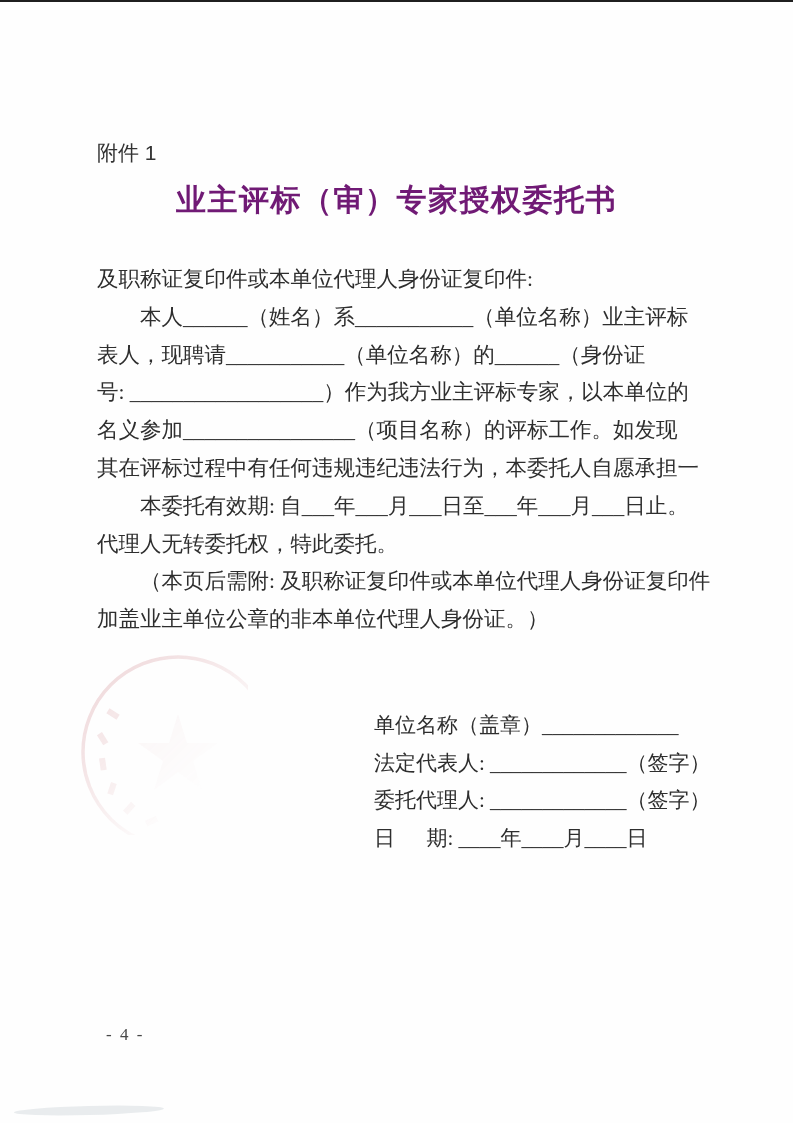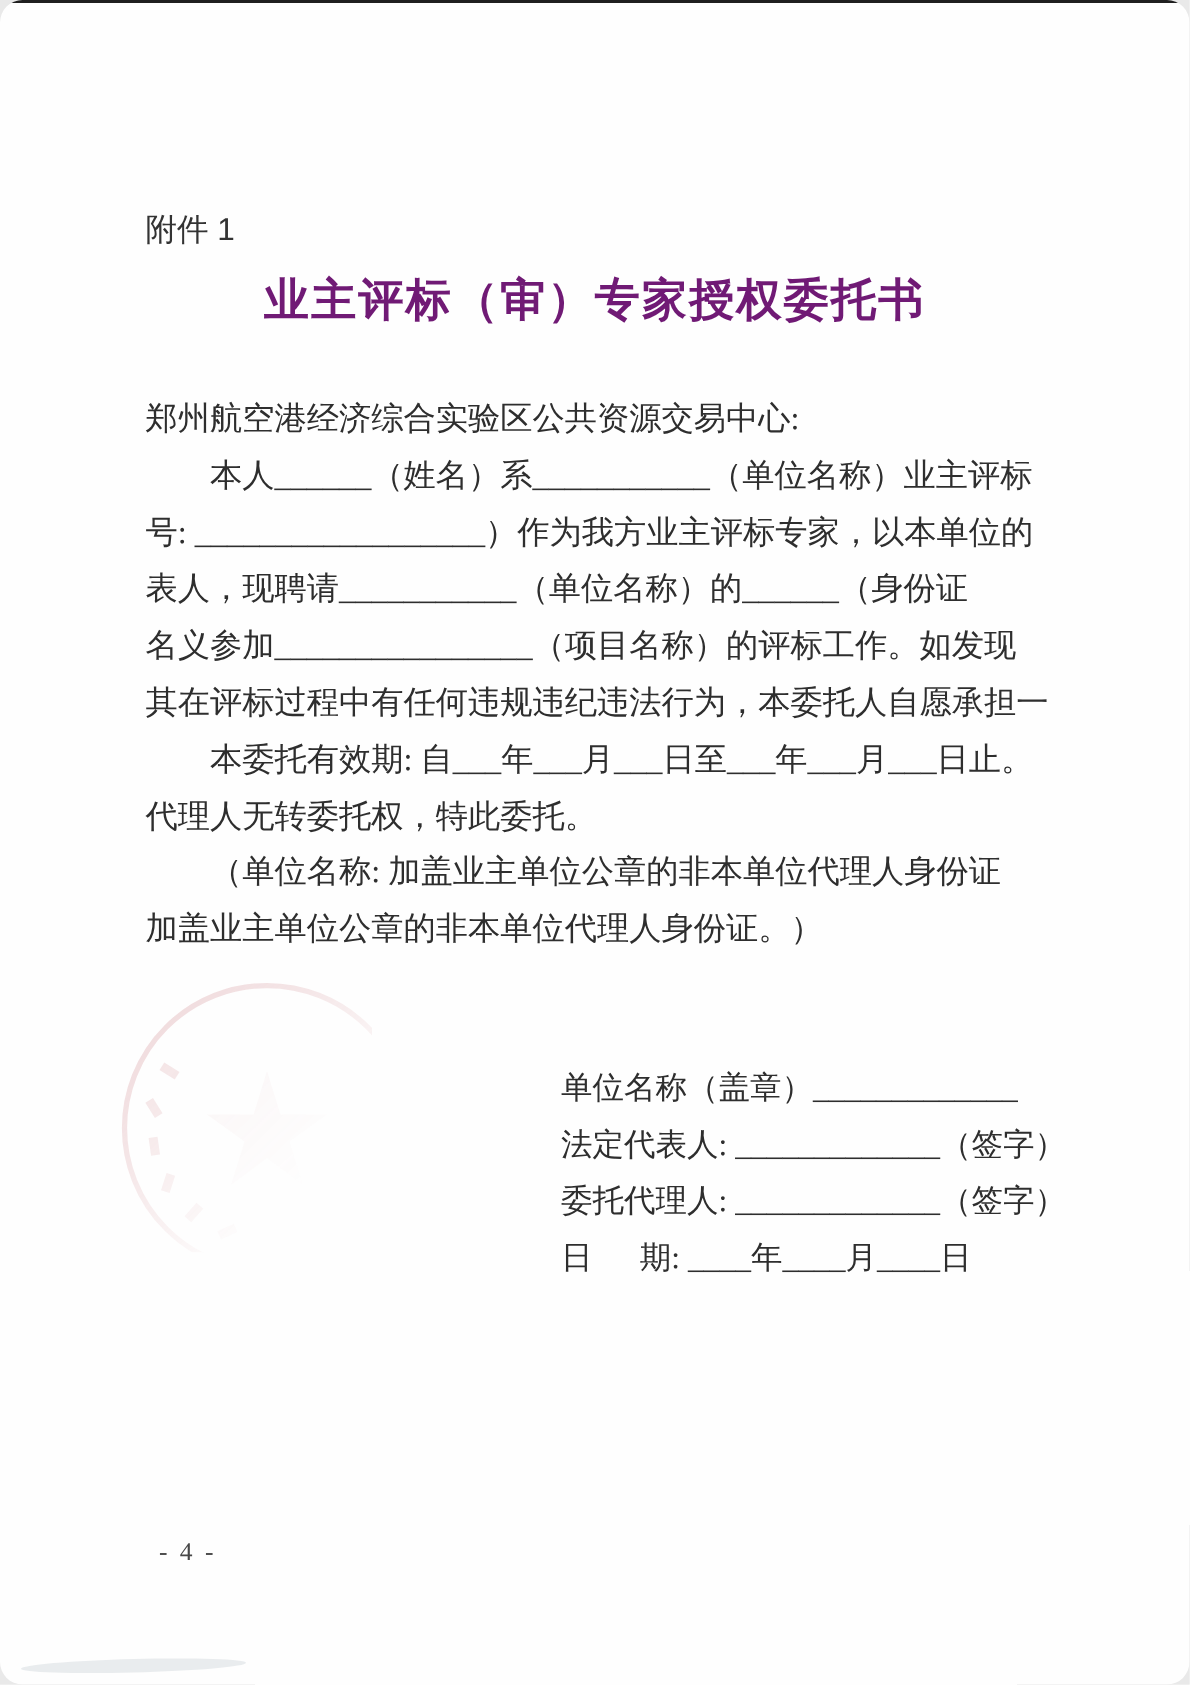--- a/index.html
+++ b/index.html
@@ -5,21 +5,20 @@
   html,body{margin:0;padding:0;background:#e9e9e9;}
   .page{
     position:relative;
     width:793px;height:1123px;
     margin:0 auto;
     background:#fefefdf5;
     background-color:#fefefe;
     overflow:hidden;
     font-family:"Liberation Serif","DejaVu Serif",serif;
     color:#2e2e2e;
-    border-radius:15px;
   }
   .top-edge{
     position:absolute;top:0;left:0;width:100%;height:2px;
     background:#1f1f1f;
   }
   .attachment{
     position:absolute;top:139px;left:97px;
     font-size:21px;
     font-family:"Liberation Sans","DejaVu Sans",sans-serif;
     color:#333;
@@ -68,29 +67,29 @@
 
 <div class="page">
 
   <div class="top-edge"></div>
 
   <div class="attachment">附件 1</div>
 
   <h1 class="title">业主评标（审）专家授权委托书</h1>
 
   <div class="body">
-    <p>郑州航空港经济综合实验区公共资源交易中心:</p>
+    <p>及职称证复印件或本单位代理人身份证复印件:</p>
     <p class="indent">本人______（姓名）系___________（单位名称）业主评标</p>
+    <p>表人，现聘请___________（单位名称）的______（身份证</p>
     <p>号: __________________）作为我方业主评标专家，以本单位的</p>
-    <p>表人，现聘请___________（单位名称）的______（身份证</p>
     <p>名义参加________________（项目名称）的评标工作。如发现</p>
     <p>其在评标过程中有任何违规违纪违法行为，本委托人自愿承担一</p>
     <p class="indent">本委托有效期: 自___年___月___日至___年___月___日止。</p>
     <p>代理人无转委托权，特此委托。</p>
-    <p class="indent">（单位名称: 加盖业主单位公章的非本单位代理人身份证</p>
+    <p class="indent">（本页后需附: 及职称证复印件或本单位代理人身份证复印件</p>
     <p>加盖业主单位公章的非本单位代理人身份证。）</p>
   </div>
 
   <div class="sig">
     <p>单位名称（盖章）_____________</p>
     <p>法定代表人: _____________（签字）</p>
     <p>委托代理人: _____________（签字）</p>
     <p>日      期: ____年____月____日</p>
   </div>
 

